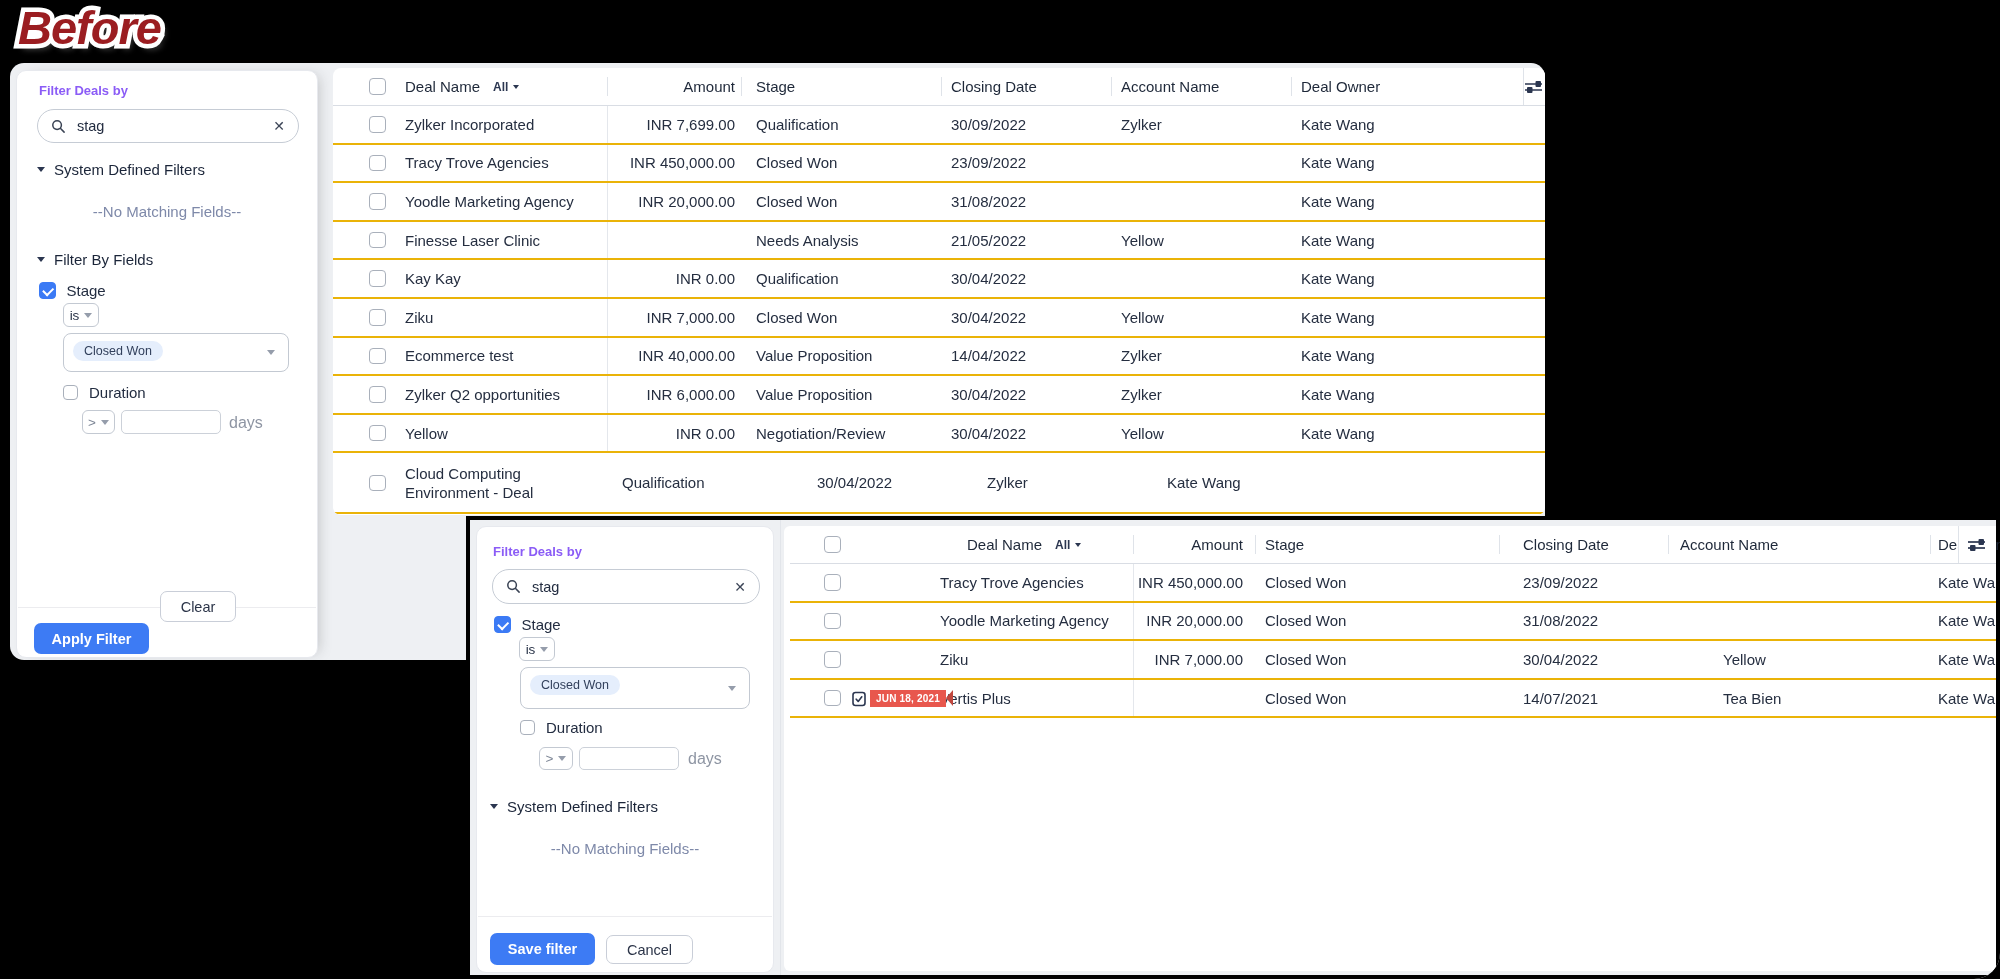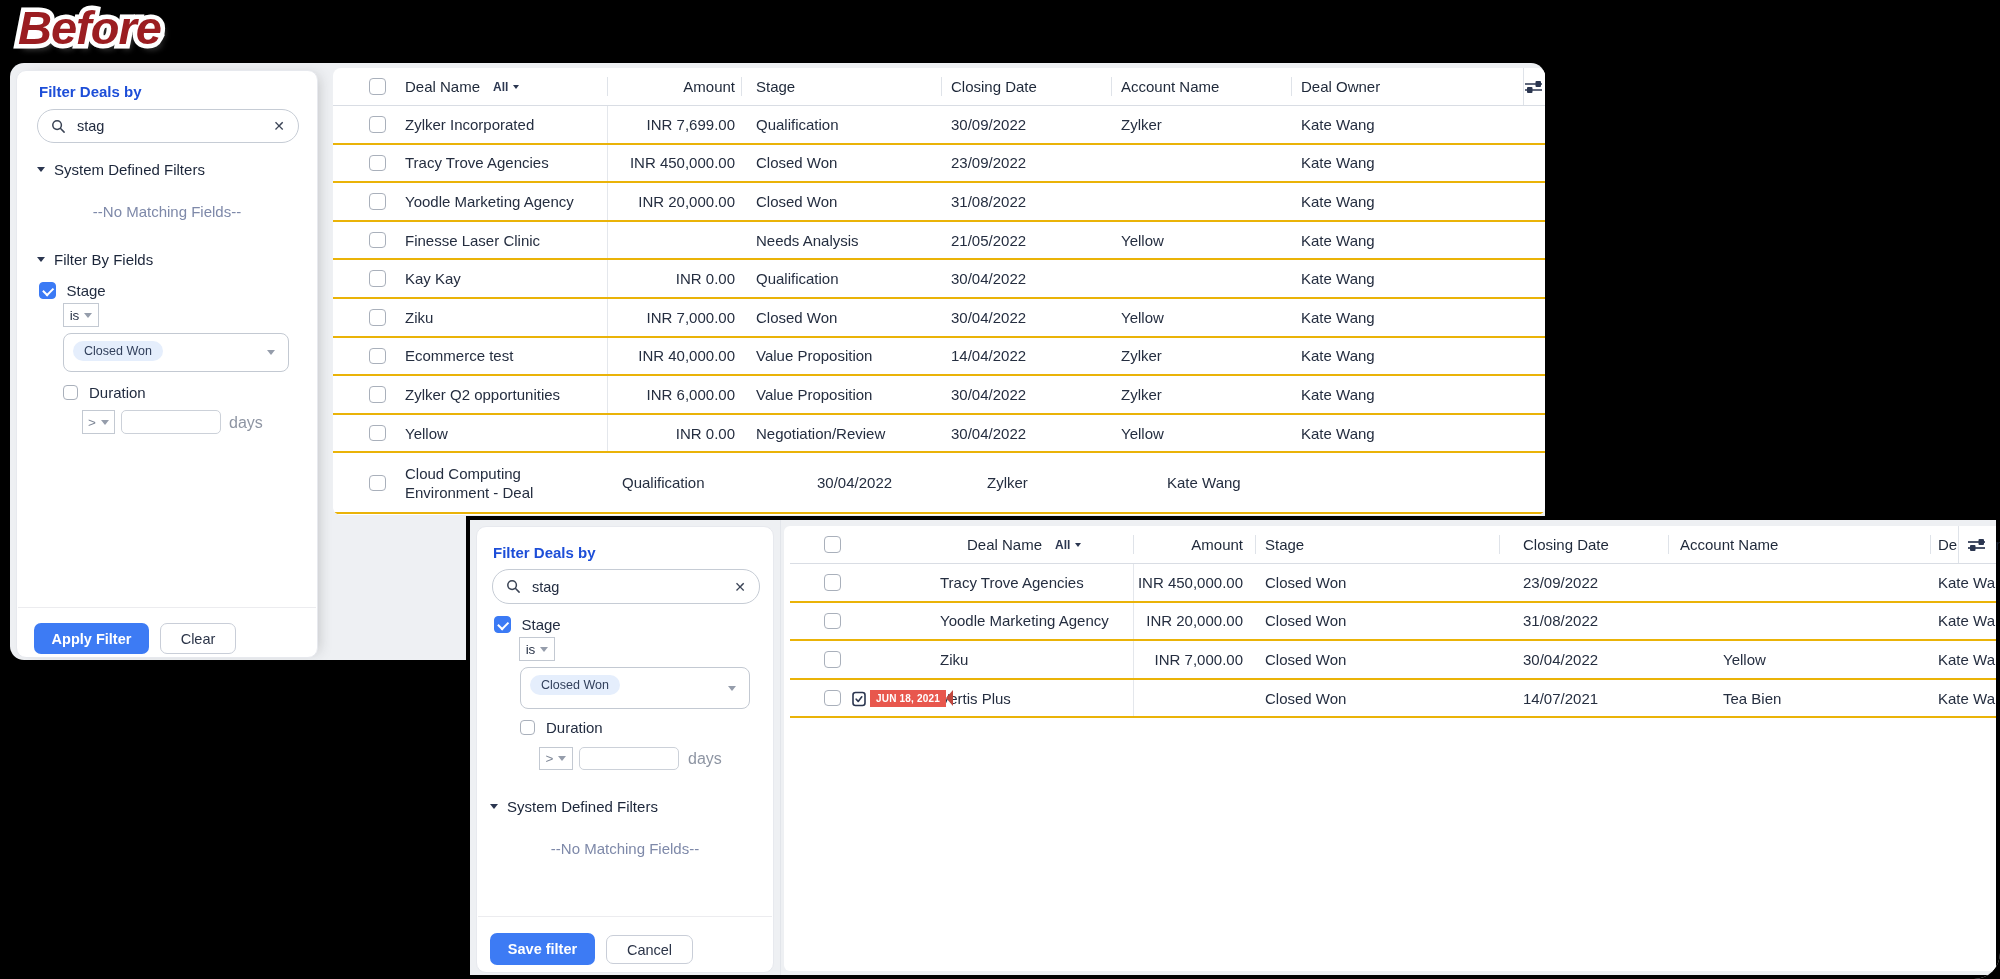--- a/index.html
+++ b/index.html
@@ -11,36 +11,36 @@
         color:#9b1d21;letter-spacing:-1px;z-index:5;}
   .logo::before{content:attr(data-text);position:absolute;left:0;top:0;z-index:-1;
         -webkit-text-stroke:9px #ffffff;color:#fff;text-shadow:4px 5px 6px rgba(90,90,90,.9);}
 
   
   #canvasA{position:absolute;left:10px;top:63px;width:1535px;height:597px;background:#eef0f3;border-radius:14px;}
 
   
   .card{position:absolute;background:#fff;border:1px solid #e7e9ee;border-radius:10px;}
   #panel1{left:6px;top:7px;width:302px;height:588px;box-shadow:6px 0 14px -6px rgba(40,40,40,.25);}
-  .ptitle{position:absolute;font-size:15px;font-weight:700;color:#1d4ed8;}
+  .ptitle{position:absolute;font-size:13px;font-weight:700;color:#8b5cf6;}
   .search{position:absolute;display:flex;align-items:center;gap:9px;padding:0 13px;
           border:1.4px solid #c6ccd5;border-radius:17px;background:#fff;}
   .search input{border:none;outline:none;flex:1;font-size:14.5px;color:#222c40;background:transparent;min-width:0;}
   .clearx{font-size:14px;color:#3c4557;cursor:pointer;font-weight:600;}
   .secrow{position:absolute;display:flex;align-items:center;gap:9px;font-size:15px;font-weight:400;color:#1b2539;}
   .car{width:0;height:0;border-left:4.5px solid transparent;border-right:4.5px solid transparent;border-top:5.5px solid #2b3650;display:inline-block;}
   .car.gray{border-left-width:4px;border-right-width:4px;border-top-width:5px;border-top-color:#959dab;}
   .nomatch{position:absolute;width:100%;text-align:center;font-size:15px;color:#7e89a9;}
   .cbrow{position:absolute;display:flex;align-items:center;gap:11px;font-size:15px;color:#232d41;}
   .cb{width:16.5px;height:16.5px;border:1.5px solid #a9b0bb;border-radius:4px;background:#fff;position:relative;flex:0 0 auto;}
   .cb.on{background:#3b7af5;border-color:#3b7af5;}
   .cb.on::after{content:"";position:absolute;left:3px;top:3.5px;width:8px;height:4.5px;
      border-left:2px solid #fff;border-bottom:2px solid #fff;transform:rotate(-45deg);}
   .opbox{position:absolute;display:flex;align-items:center;justify-content:center;gap:5px;
-         border:1.2px solid #c3c9d2;border-radius:0;background:#fff;font-size:13.5px;color:#2a3449;}
+         border:1.2px solid #c3c9d2;border-radius:6px;background:#fff;font-size:13.5px;color:#2a3449;}
   .opbox.light{color:#7d8696;}
   .selbox{position:absolute;border:1.2px solid #c3c9d2;border-radius:8px;background:#fff;}
   .pill{position:absolute;left:9px;top:7px;background:#e5eefc;border-radius:10px;padding:3px 11px;
         font-size:12.5px;color:#32405c;white-space:nowrap;}
   .selcar{position:absolute;right:13px;top:16px;}
   .numin{position:absolute;border:1.2px solid #ccd1d9;border-radius:5px;background:#fff;}
   .numin input{width:100%;height:100%;border:none;outline:none;background:transparent;}
   .unit{position:absolute;font-size:16px;color:#8e95a3;}
   .pdivider{position:absolute;left:1px;right:1px;height:1px;background:#ececef;}
   .btn{position:absolute;display:flex;align-items:center;justify-content:center;border-radius:7px;
@@ -159,21 +159,21 @@
         <span class="car gray"></span>
       </div>
       <div class="numin" style="left:104px;top:339px;width:100px;height:24px">
         <input style="">
       </div>
       <div class="unit" style="left:212px;top:343px">days</div>
 
       <div class="pdivider" style="top:536px"></div>
 
       <div class="btn blue" style="left:17px;top:552px;width:115px;height:31px">Apply Filter</div>
-      <div class="btn ghost" style="left:143px;top:552px;width:76px;height:31px">Clear</div>
+      <div class="btn ghost" style="left:143px;top:520px;width:76px;height:31px">Clear</div>
     </div>
 
     <div class="tcard t1" style="left:323px;top:5px;width:1212px;height:447px;overflow:hidden">
       <div class="hdr">
         <div class="c c0">
             <span class="cb"></span>
           </div>
         <div class="c c1">
           <span>Deal Name</span>
           <span class="allw">

